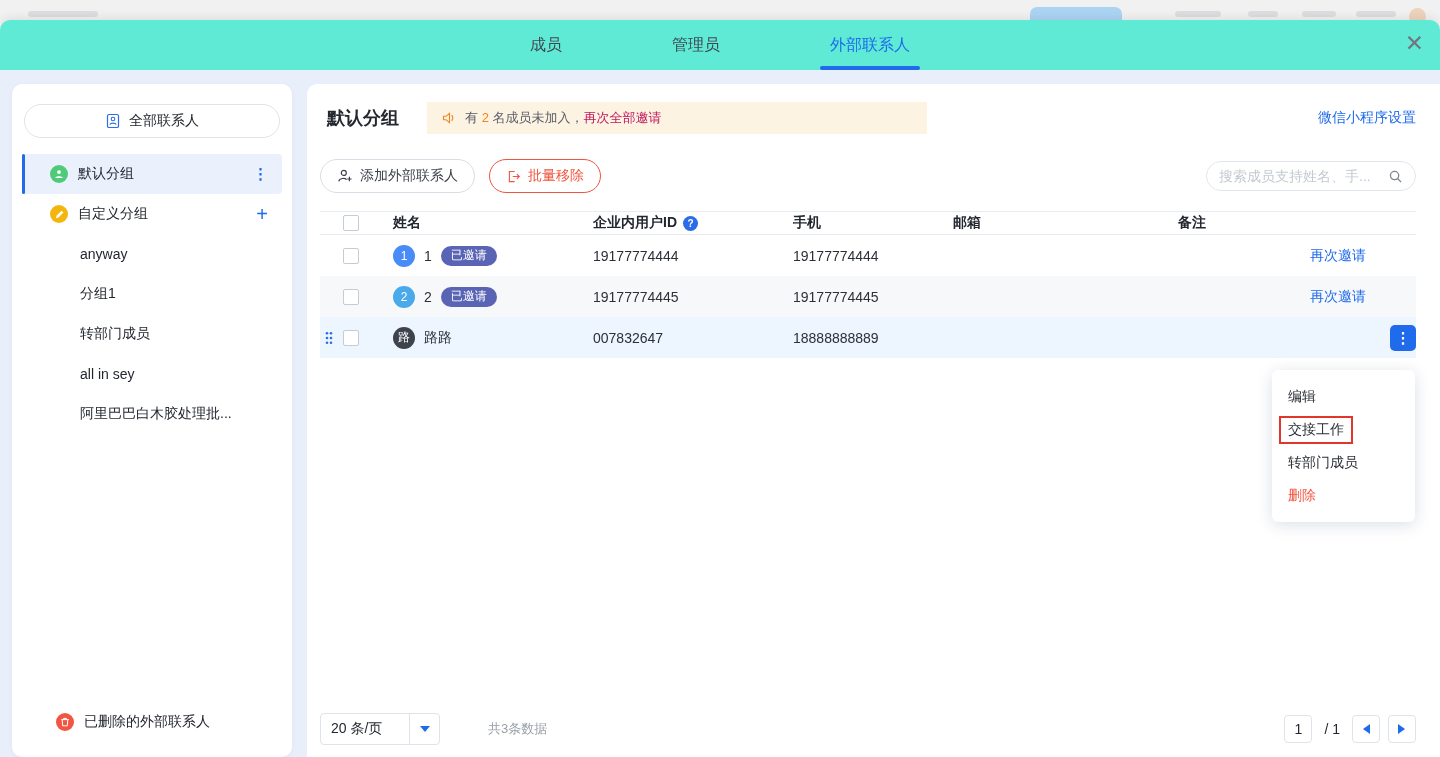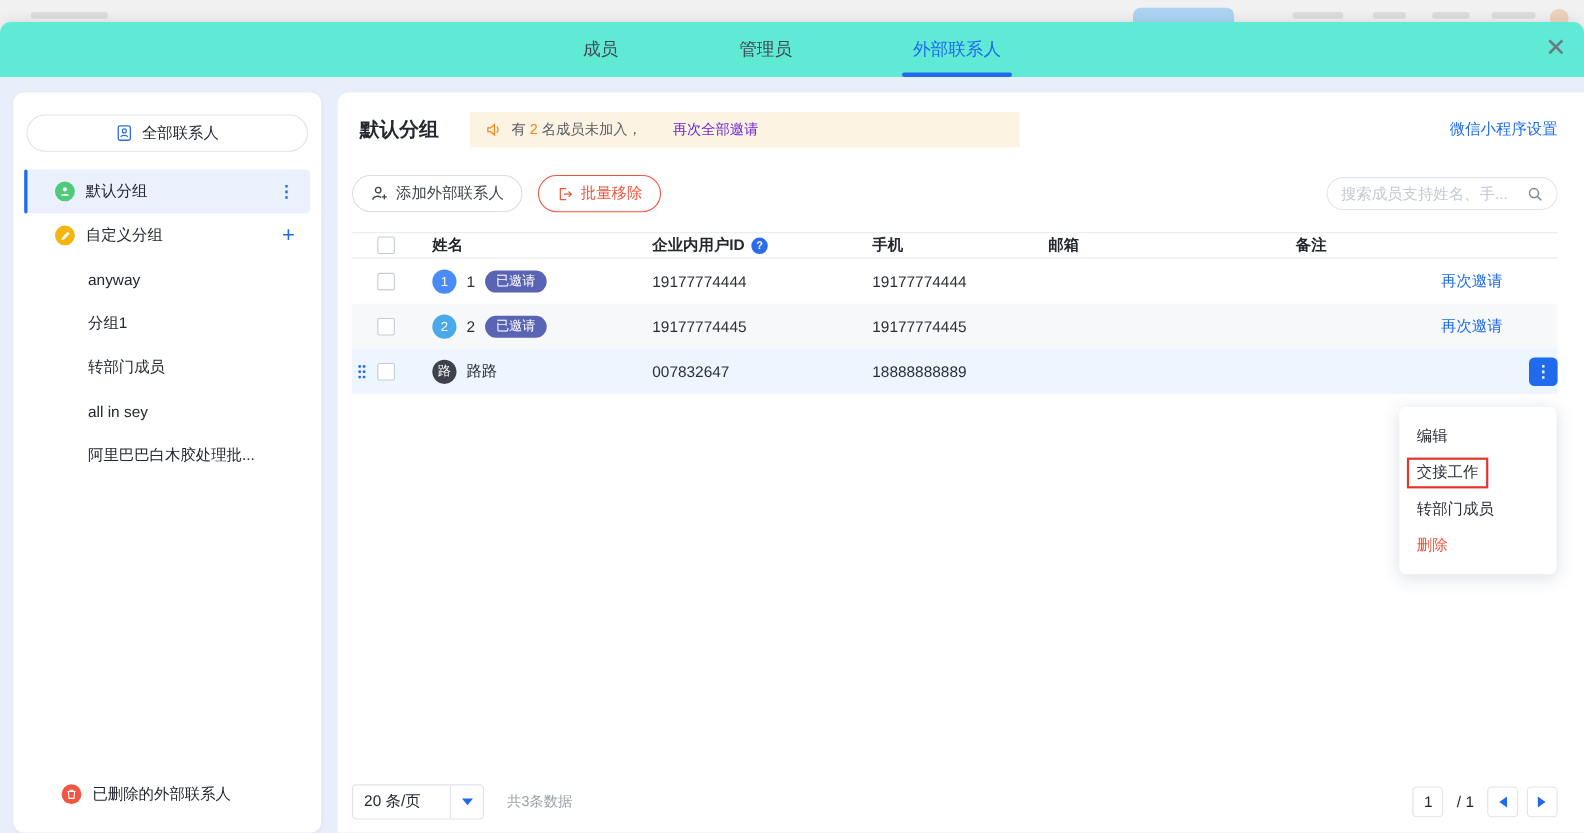--- a/index.html
+++ b/index.html
@@ -36,21 +36,21 @@
   .custom-item { height:40px; display:flex; align-items:center; padding:0 14px 0 68px; font-size:14px; color:#23272f; cursor:pointer; white-space:nowrap; overflow:hidden; }
   .deleted-row { position:absolute; left:0; right:0; bottom:18px; height:34px; display:flex; align-items:center; gap:10px; padding-left:44px; font-size:14px; color:#23272f; cursor:pointer; }
   .trash-circle { width:18px; height:18px; border-radius:50%; background:#f25643; display:flex; align-items:center; justify-content:center; flex:none; }
 
   
   .main-card { position:absolute; left:307px; top:14px; right:0; bottom:0; background:#fff; border-radius:10px 0 0 0; padding:0 24px 0 13px; }
   .main-header { display:flex; align-items:center; margin-top:17px; height:34px; }
   .page-title { font-size:18px; font-weight:bold; color:#23272f; margin-left:7px; flex:none; }
   .banner { margin-left:28px; width:500px; height:32px; background:#fdf3e3; display:flex; align-items:center; gap:8px; padding:0 14px; font-size:13px; color:#595d64; }
   .banner .orange { color:#f08519; }
-  .banner .link-orange { color:#6d28d9; cursor:pointer;margin-left:28px; }
+  .banner .link-orange { color:#be185d; cursor:pointer; }
   .settings-link { margin-left:auto; font-size:14px; color:#1f6bec; cursor:pointer; }
 
   .toolbar { display:flex; align-items:center; margin-top:24px; }
   .btn { height:34px; border:1px solid #d9dee6; border-radius:17px; background:#fff; display:flex; align-items:center; gap:7px; padding:0 16px; font-size:14px; color:#3c414b; cursor:pointer; }
   .btn.danger { margin-left:14px; border-color:#f0553f; color:#f0553f; }
   .search-box { margin-left:auto; width:210px; height:30px; border:1px solid #e2e6ec; border-radius:15px; display:flex; align-items:center; padding:0 12px; background:#fff; }
   .search-box input { flex:1; border:none; outline:none; font-size:14px; color:#3c414b; min-width:0; background:transparent; }
   .search-box input::placeholder { color:#c4cad2; }
 
   .table { margin-top:18px; }
@@ -79,21 +79,21 @@
   .context-menu { position:absolute; top:286px; right:25px; width:143px; background:#fff; border-radius:6px; box-shadow:0 3px 16px rgba(20,40,90,.15); padding:10px 0; z-index:5; }
   .menu-item { height:33px; display:flex; align-items:center; padding:0 16px; font-size:14px; color:#2b2f36; cursor:pointer; }
   .menu-item.danger { color:#f0553f; }
   .menu-item .hl { border:2px solid #e2352c; padding:3px 7px; margin-left:-9px; }
 
   .pagination { position:absolute; left:13px; right:24px; bottom:10px; height:36px; display:flex; align-items:center; }
   .page-size { width:120px; height:32px; border:1px solid #dfe3ea; border-radius:4px; background:#fff; display:flex; align-items:stretch; font-size:14px; color:#23272f; cursor:pointer; }
   .page-size .label { flex:1; display:flex; align-items:center; padding-left:10px; }
   .page-size .arrow-seg { width:30px; border-left:1px solid #dfe3ea; display:flex; align-items:center; justify-content:center; }
   .tri-down { width:0; height:0; border:5px solid transparent; border-top:6px solid #1f6bec; margin-top:5px; }
-  .total { margin-left:21px; font-size:13px; color:#9aa0a8; }
+  .total { margin-left:48px; font-size:13px; color:#9aa0a8; }
   .pager { margin-left:auto; display:flex; align-items:center; gap:8px; }
   .page-box { min-width:28px; height:28px; padding:0 6px; border:1px solid #dfe3ea; border-radius:4px; background:#fff; display:flex; align-items:center; justify-content:center; font-size:14px; color:#23272f; }
   .page-total { font-size:14px; color:#23272f; margin:0 4px; }
   .arrow-btn { width:28px; height:28px; border:1px solid #dfe3ea; border-radius:4px; background:#fff; display:flex; align-items:center; justify-content:center; cursor:pointer; }
   .tri-left { width:0; height:0; border:5px solid transparent; border-right:7px solid #1f6bec; margin-right:4px; }
   .tri-right { width:0; height:0; border:5px solid transparent; border-left:7px solid #1f6bec; margin-left:4px; }
 </style>
 </head>
 <body>
 

